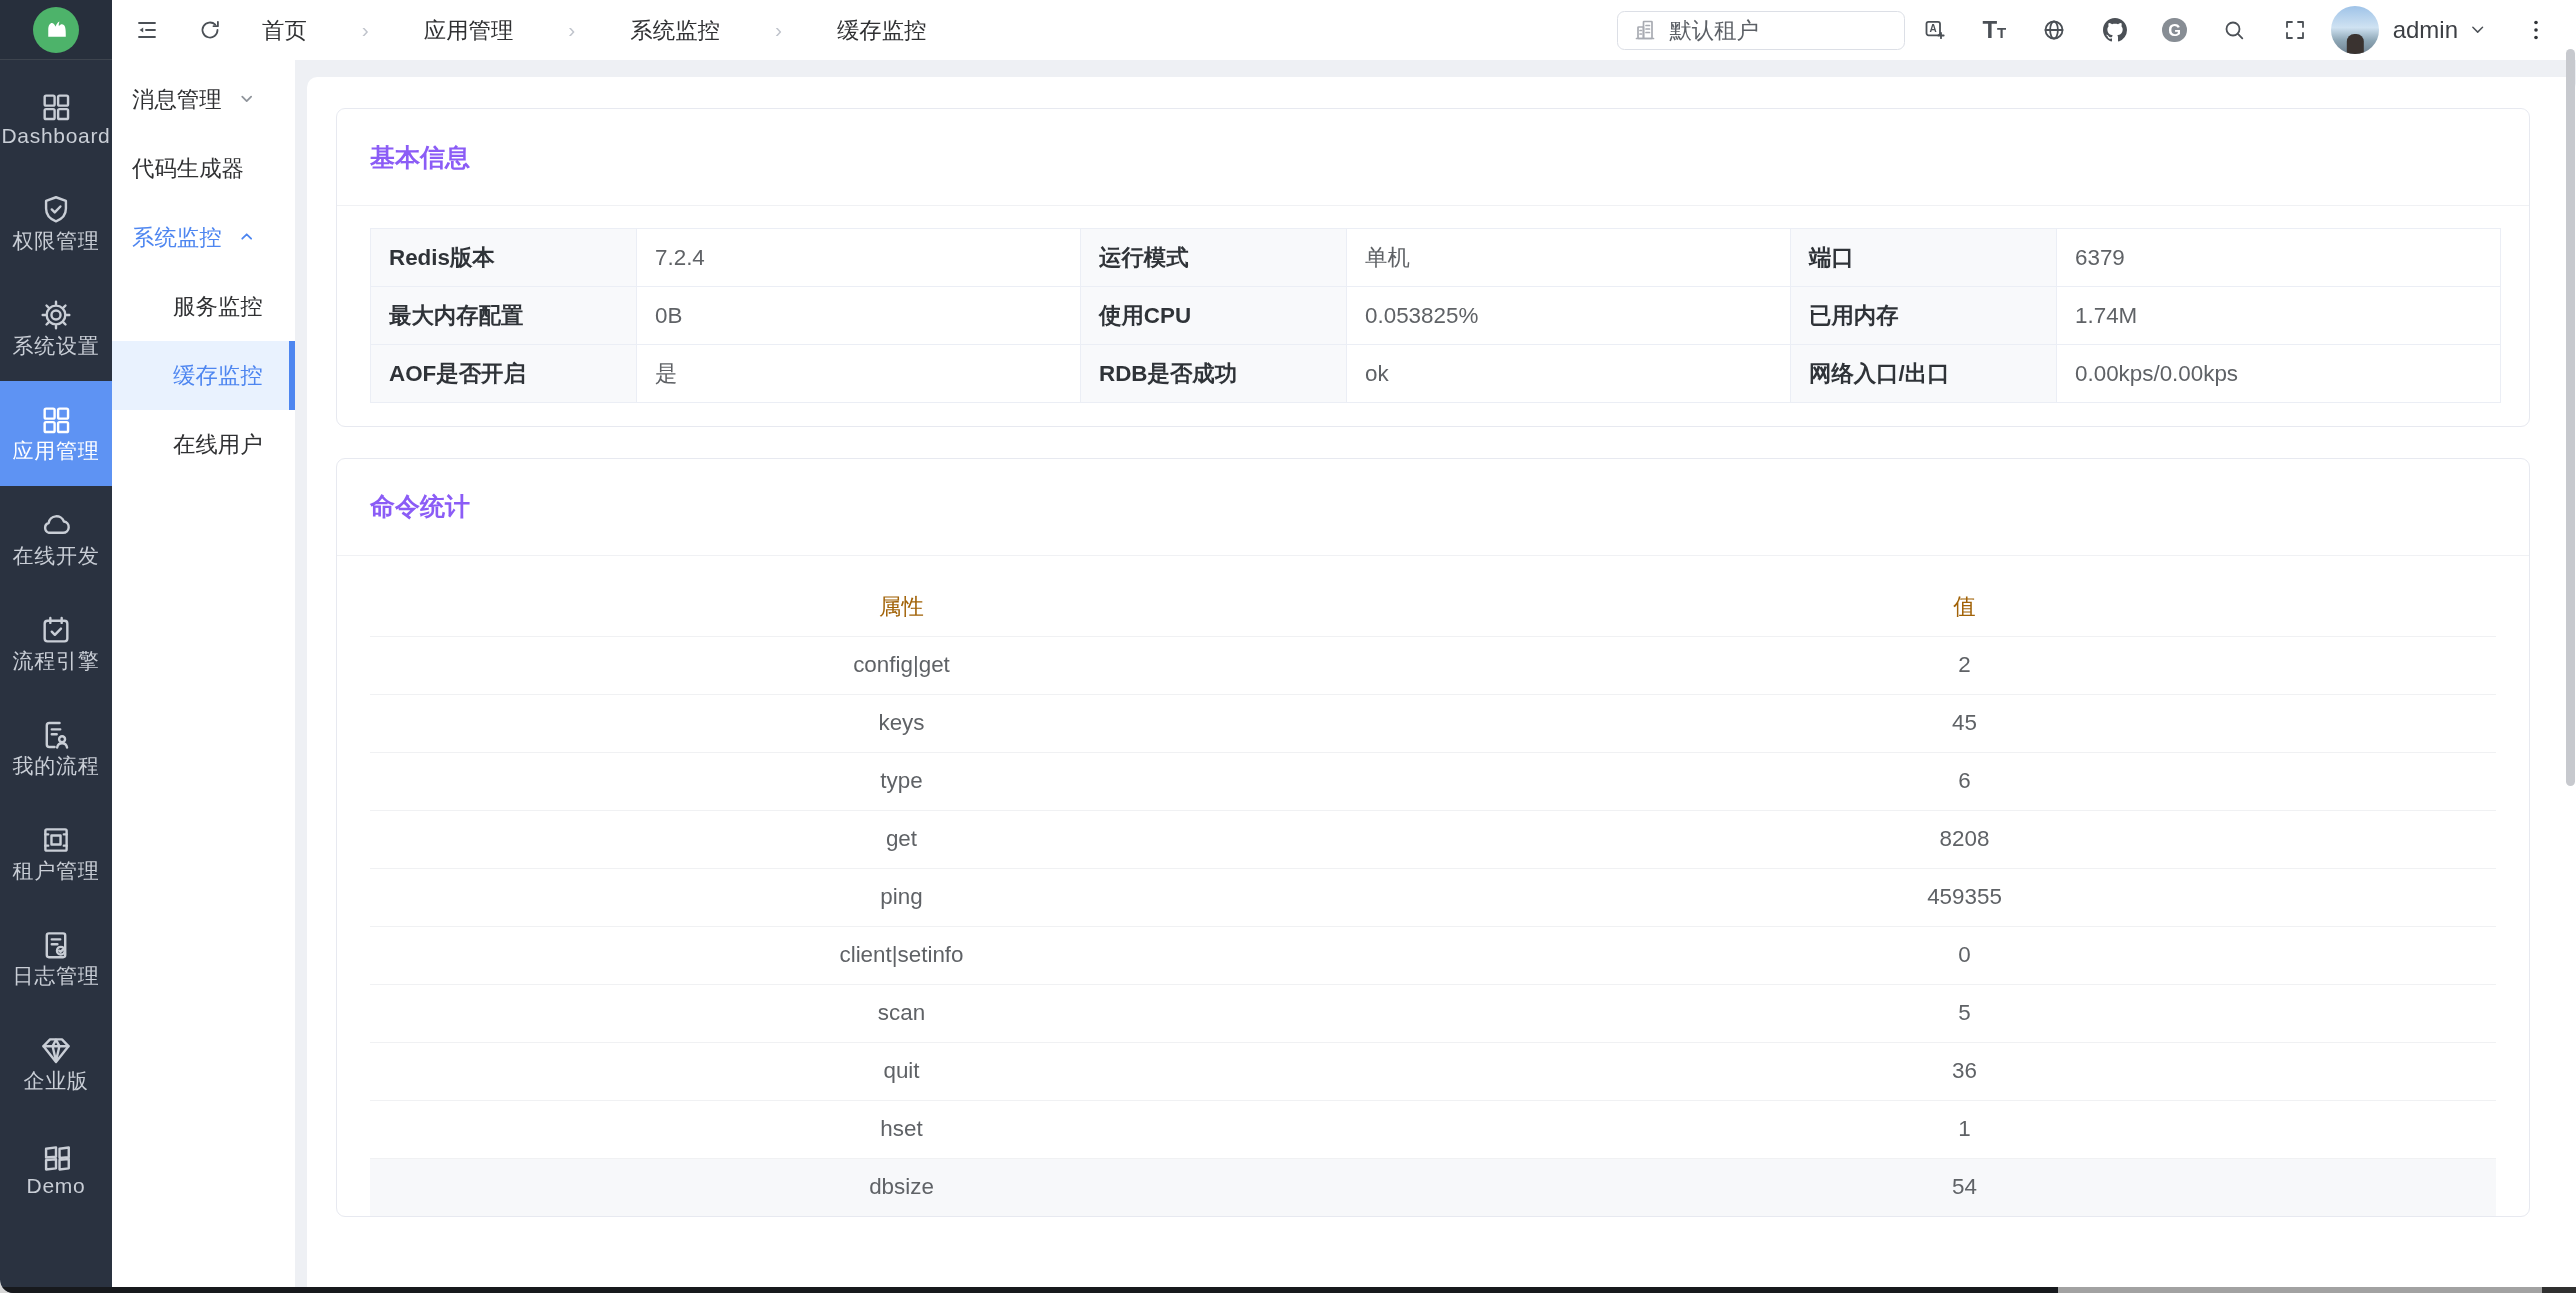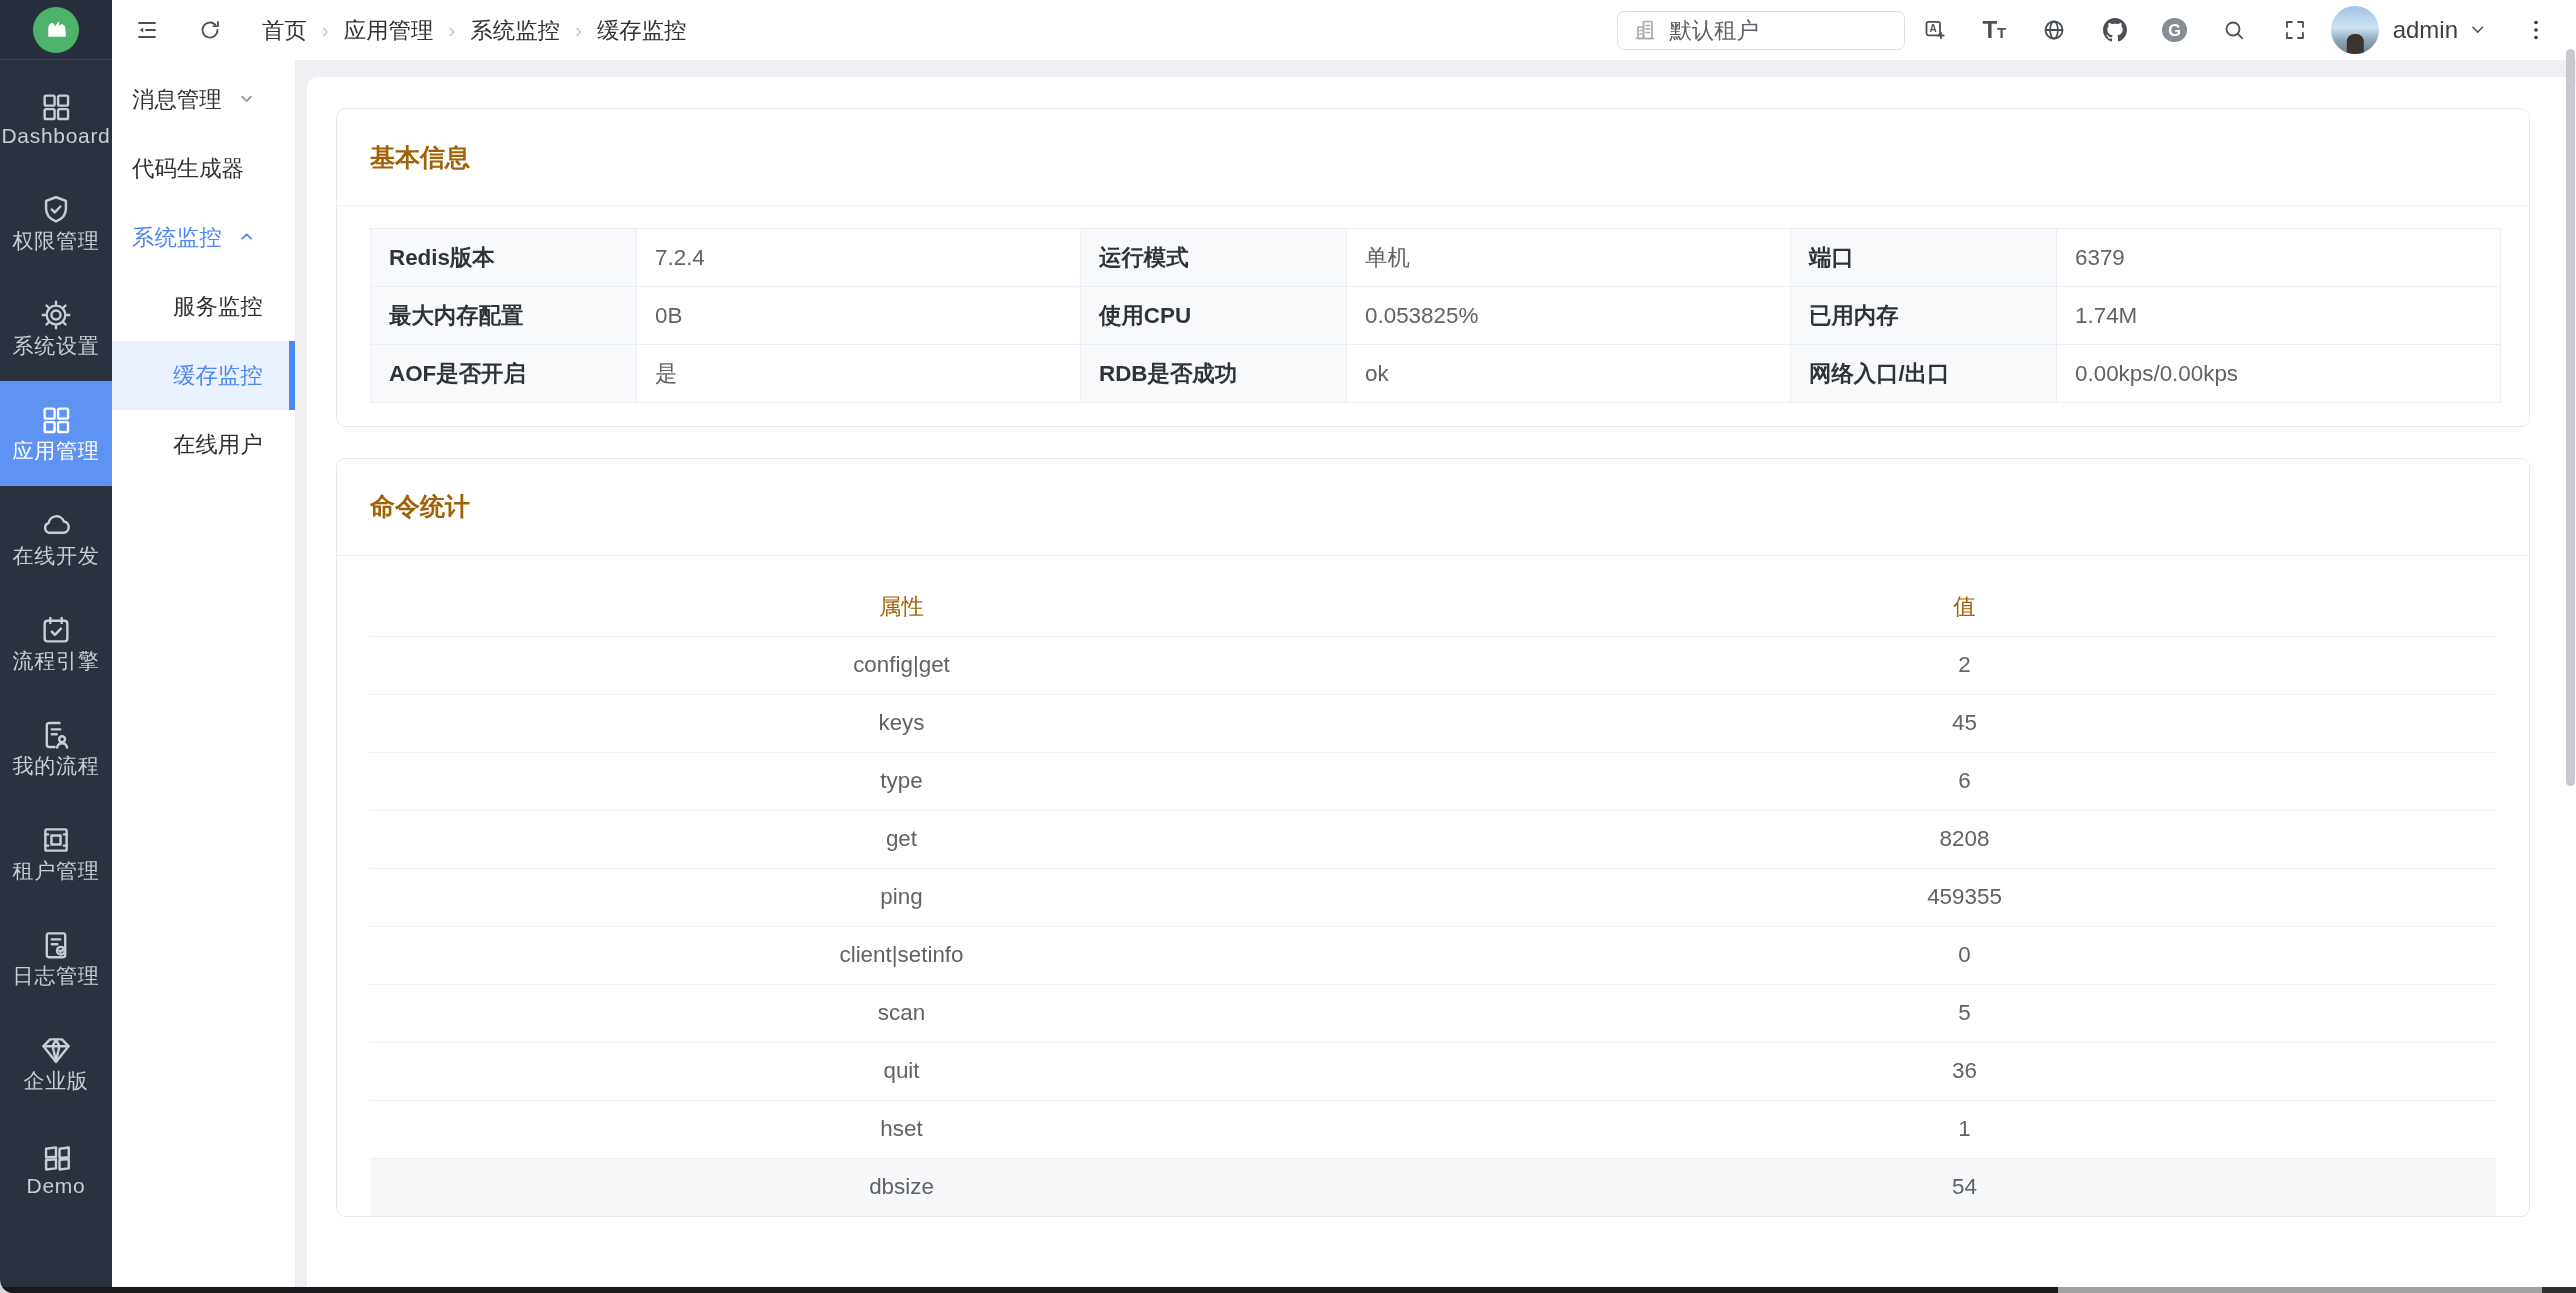--- a/index.html
+++ b/index.html
@@ -23,21 +23,21 @@
 
   
   #main-col { flex:1; display:flex; flex-direction:column; min-width:0; }
 
   
   #topbar { height:60px; background:#fff; display:flex; align-items:center; padding:0 27px 0 21px; flex:0 0 60px; }
   .tb-icon { width:27px; height:27px; display:flex; align-items:center; justify-content:center; color:#4b5056; cursor:pointer; }
   .tb-icon svg { width:24px; height:24px; stroke:#4b5056; fill:none; stroke-width:1.8; stroke-linecap:round; stroke-linejoin:round; }
   #fold-btn { margin-right:36px; }
   #refresh-btn { margin-right:39px; }
-  #breadcrumb { display:flex; align-items:center; font-size:22.4px; color:#303133; }
+  #breadcrumb { display:flex; align-items:center; font-size:22.4px; color:#303133;gap:40px; }
   #breadcrumb .crumb { cursor:pointer; }
   #breadcrumb .sep { color:#c0c4cc; margin:0 15px; font-size:21px; }
   #tb-spacer { flex:1; }
   #tenant-select { width:288px; height:39px; border:1.5px solid #dcdfe6; border-radius:7.5px; display:flex; align-items:center;
                    padding:0 15px; margin-right:16px; cursor:pointer; background:#fff; }
   #tenant-select svg { width:24px; height:24px; stroke:#a8abb2; fill:none; stroke-width:1.7; stroke-linecap:round; stroke-linejoin:round; margin-right:12px; }
   #tenant-select .val { font-size:22.4px; color:#5c6066; }
   #icon-row { display:flex; align-items:center; gap:34px; }
   .tt-wrap { display:flex; align-items:baseline; color:#4b5056; font-weight:700; cursor:pointer; }
   .tt-big { font-size:24px; line-height:1; }
@@ -62,21 +62,21 @@
   .sub-item .chev { margin-left:15px; display:flex; }
   .sub-item .chev svg { width:19.4px; height:19.4px; fill:none; stroke-width:2.2; stroke-linecap:round; stroke-linejoin:round; }
   .sub-item.parent-active { color:#4e86f0; }
   .sub-item.active { background:#e9f2fe; color:#4e86f0; border-right:6px solid #4e86f0; }
 
   #content-wrap { flex:1; background:#eef0f4; padding:17px 0 0 12px; min-width:0; }
   #panel { background:#fff; border-radius:10.4px 10.4px 0 0; height:100%; overflow:hidden; padding:0 46px 0 29px; }
 
   .card { border:1.5px solid #e7e9f0; border-radius:9px; background:#fff; margin-top:31px; }
   .card-head { height:97px; display:flex; align-items:center; padding:0 33px; border-bottom:1.5px solid #f0f1f4; }
-  .card-title { font-size:25px; font-weight:700; color:#a16207; }
+  .card-title { font-size:25px; font-weight:700; color:#8b5cf6; }
   .card-body { padding:22.4px 33px; }
 
   
   table.desc { width:100%; border-collapse:collapse; table-layout:fixed; }
   table.desc td { border:1.5px solid #ebeef5; height:58px; font-size:22.4px; padding:0 18px; }
   td.d-label { background:#f8f9fb; color:#2f3338; font-weight:700; }
   td.d-value { background:#fff; color:#5f6266; font-weight:400; }
 
   
   .card2 .card-body { padding:22.4px 33px 0; }

